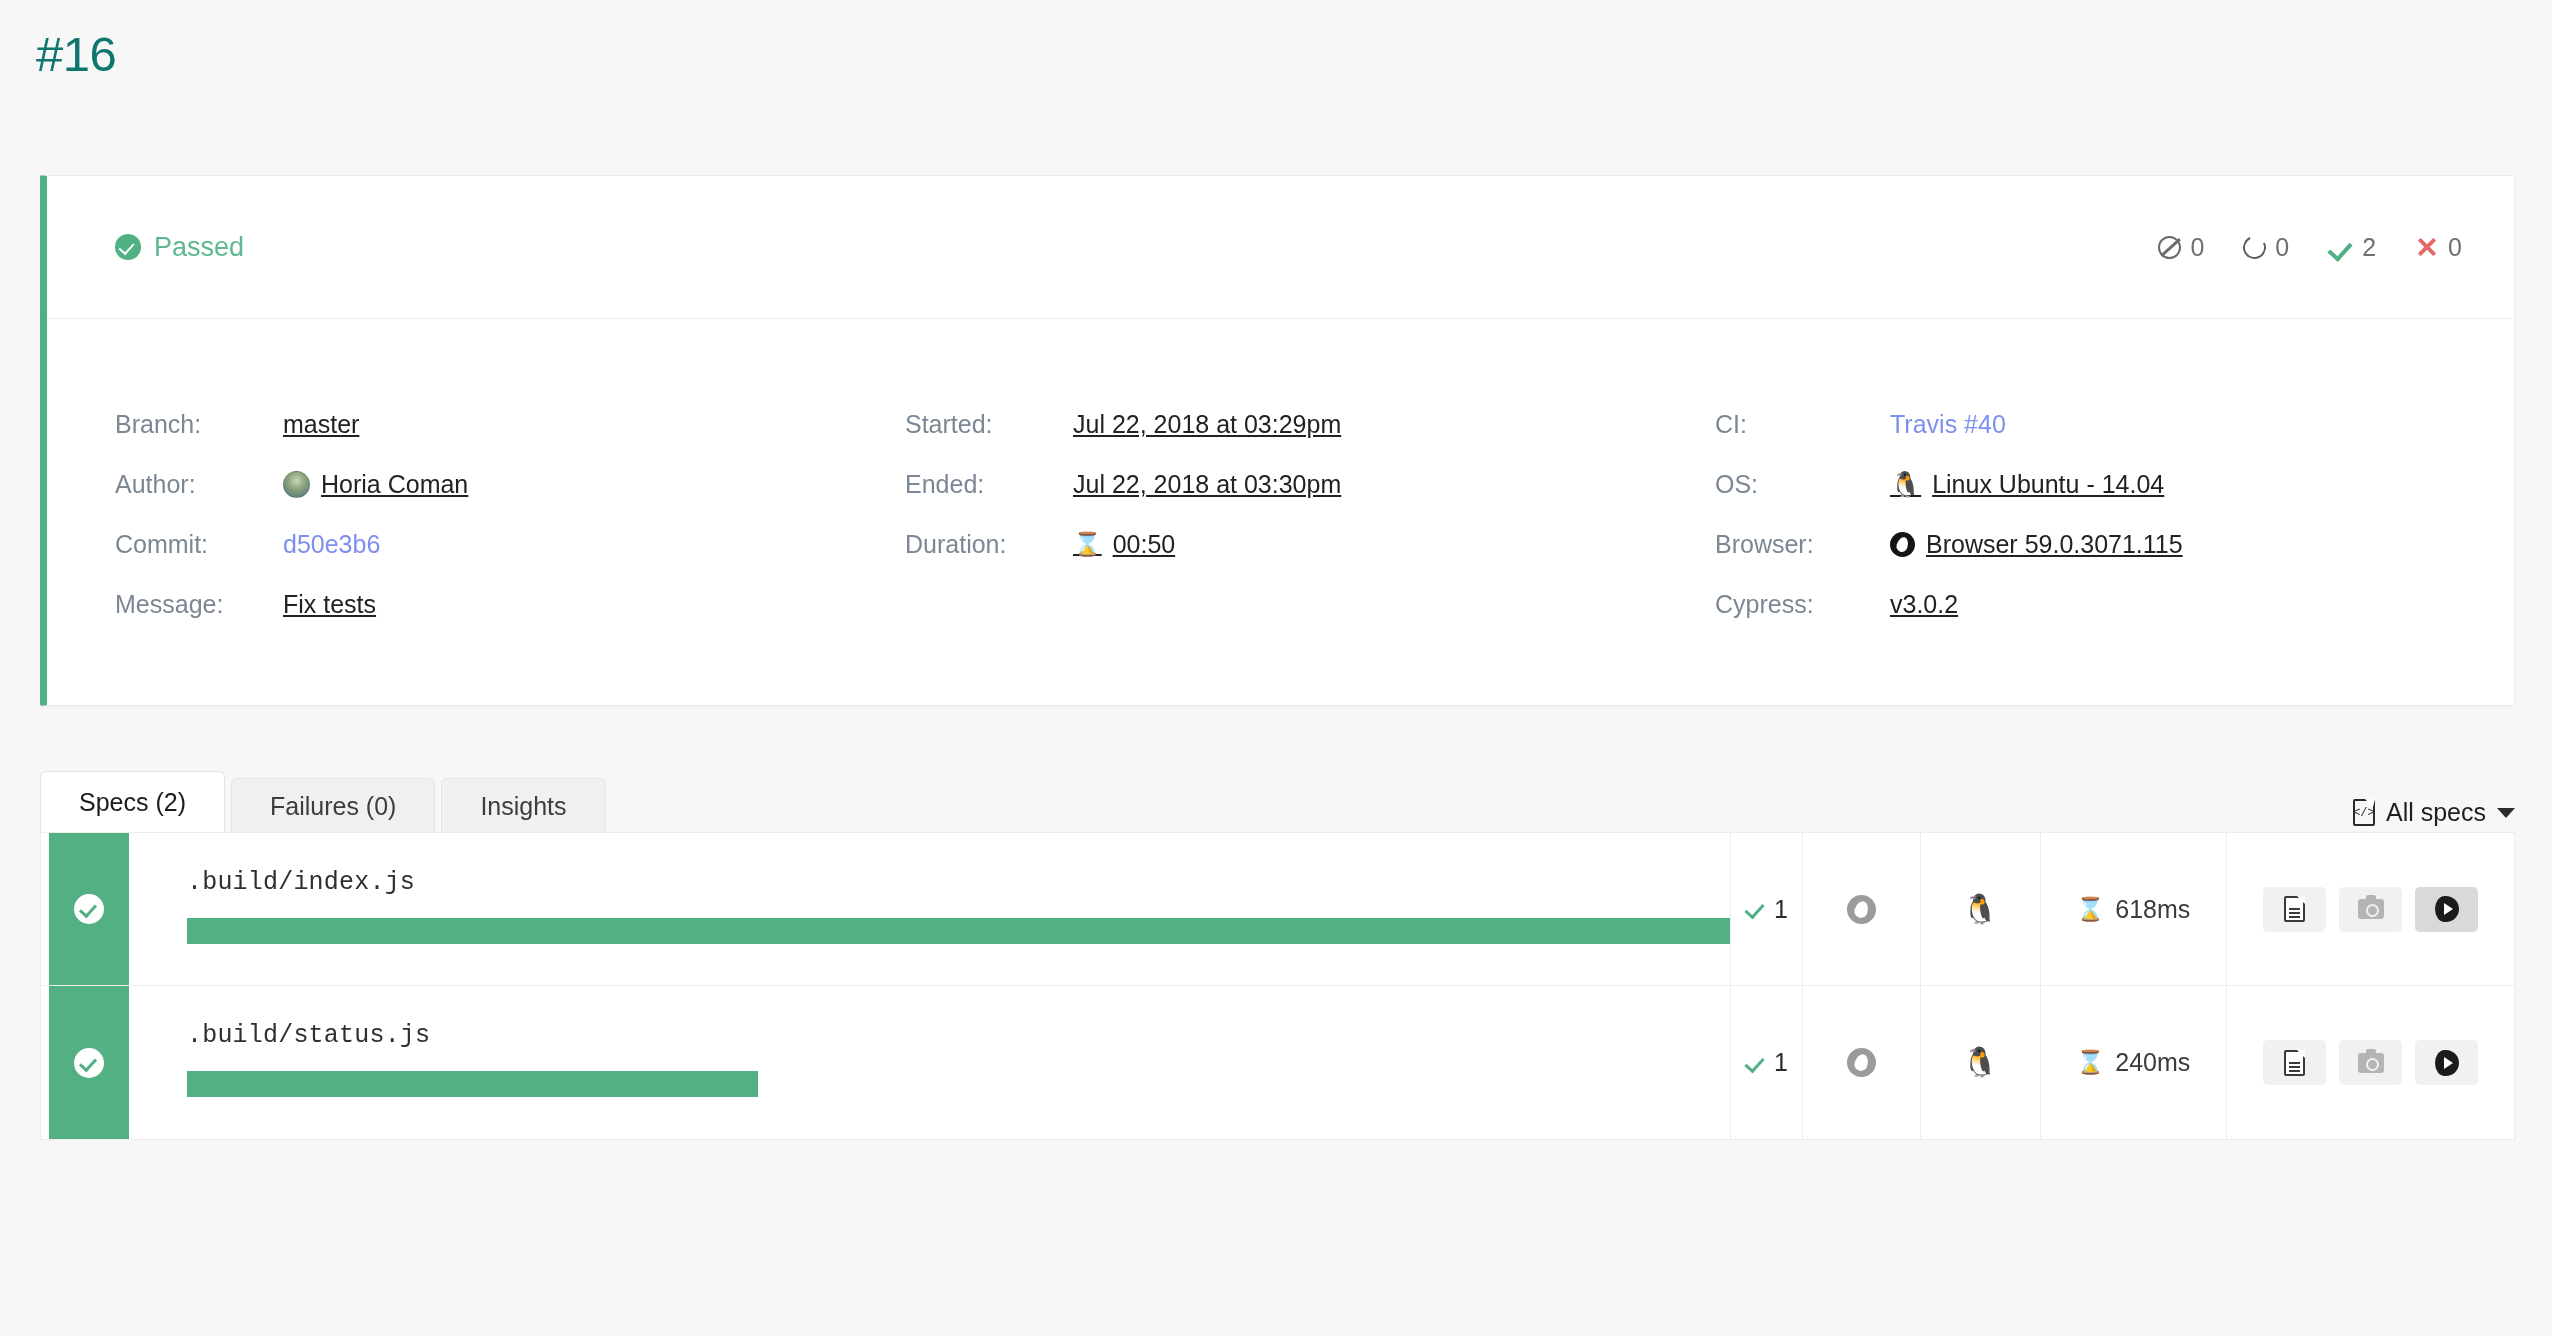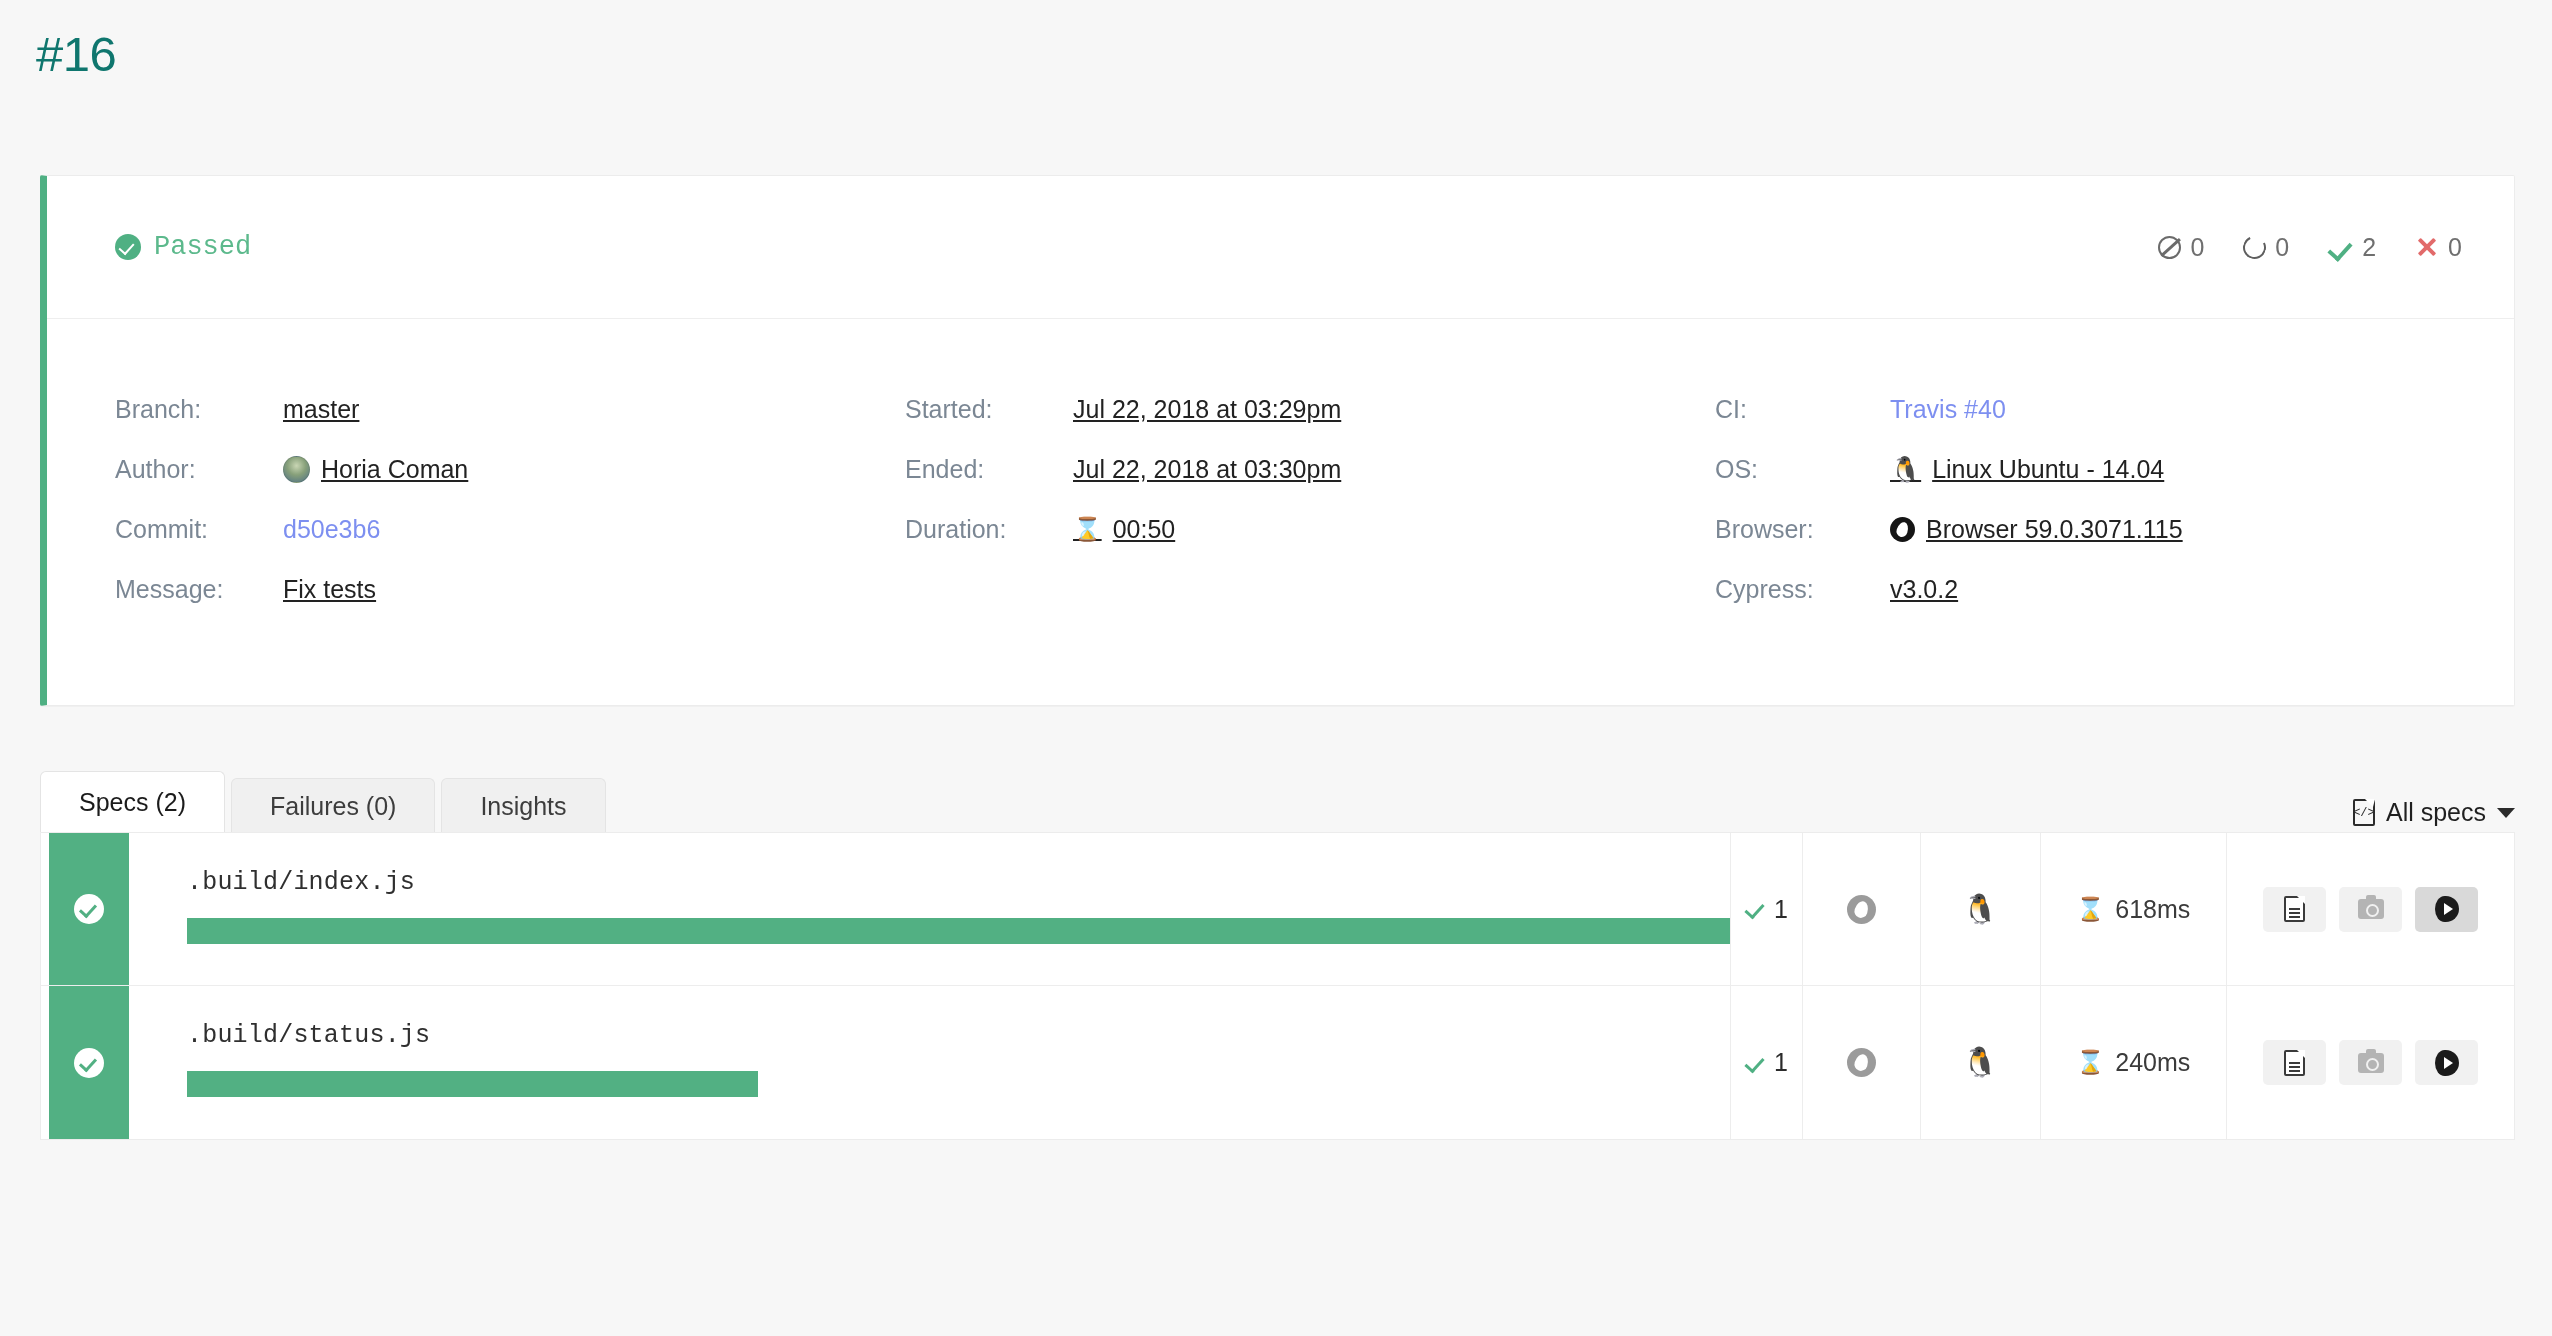--- a/index.html
+++ b/index.html
@@ -54,21 +54,21 @@
     padding: 0 52px 0 68px;
   }
 
   .status-pill {
     display: flex;
     align-items: center;
     gap: 13px;
     font-size: 27px;
     color: #4fb083;
   }
-  .status-pill .status-label { color: #5cb98c; font-size: 27px; font-family: Liberation Mono, monospace; }
+  .status-pill .status-label { color: #5cb98c; font-size: 27px; }
 
   .circle-check {
     width: 26px; height: 26px;
     flex: 0 0 26px;
     border-radius: 50%;
     background: #4fb083;
     position: relative;
   }
   .circle-check::after {
     content: "";
@@ -112,21 +112,21 @@
   
   .summary-body {
     padding: 60px 68px 86px 68px;
     display: flex;
   }
   .meta-col { display: flex; flex-direction: column; }
   .meta-col.c1 { width: 790px; }
   .meta-col.c2 { width: 810px; }
   .meta-col.c3 { width: 700px; }
 
-  .meta-row { display: flex; align-items: center; height: 60px; }
+  .meta-row { display: flex; align-items: flex-end; height: 60px; }
   .meta-key {
     font-size: 25px;
     color: #7b8794;
     width: 168px;
     flex: 0 0 168px;
   }
   .meta-col.c3 .meta-key { width: 175px; flex: 0 0 175px; }
   .meta-val {
     font-size: 25px;
     color: #222222;

